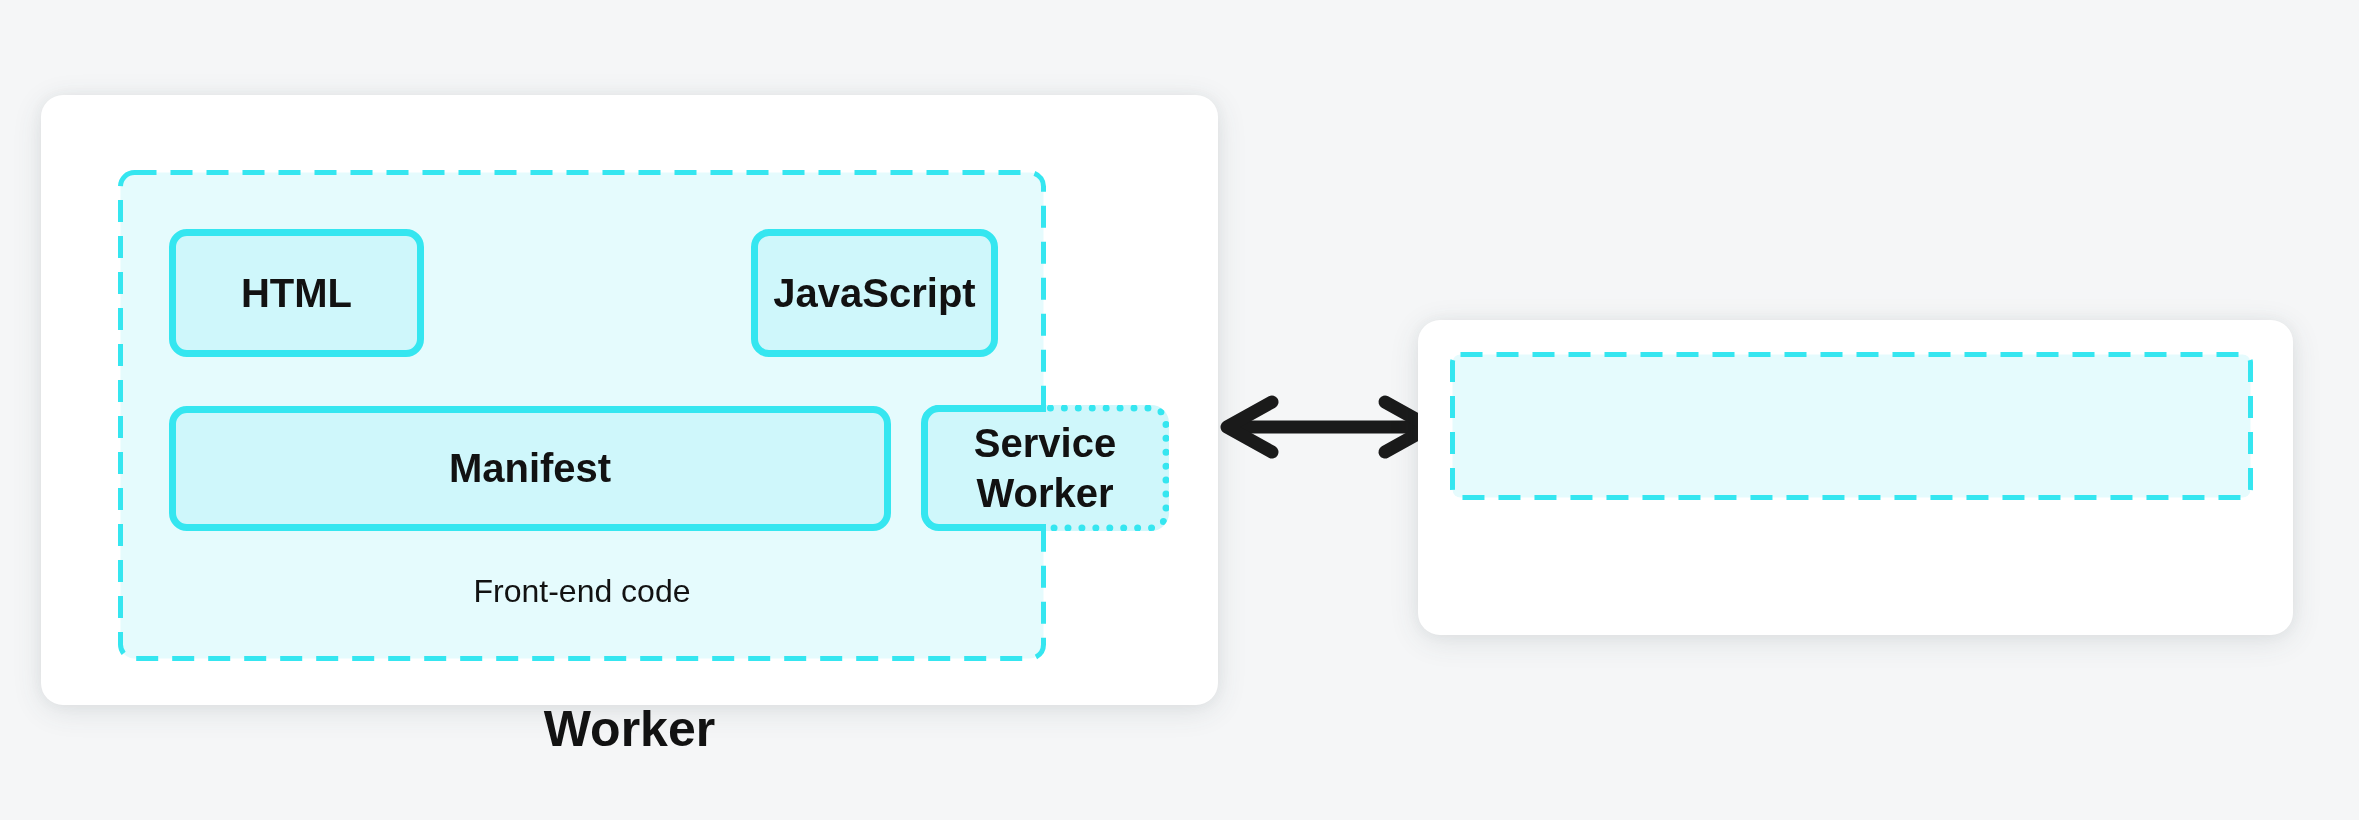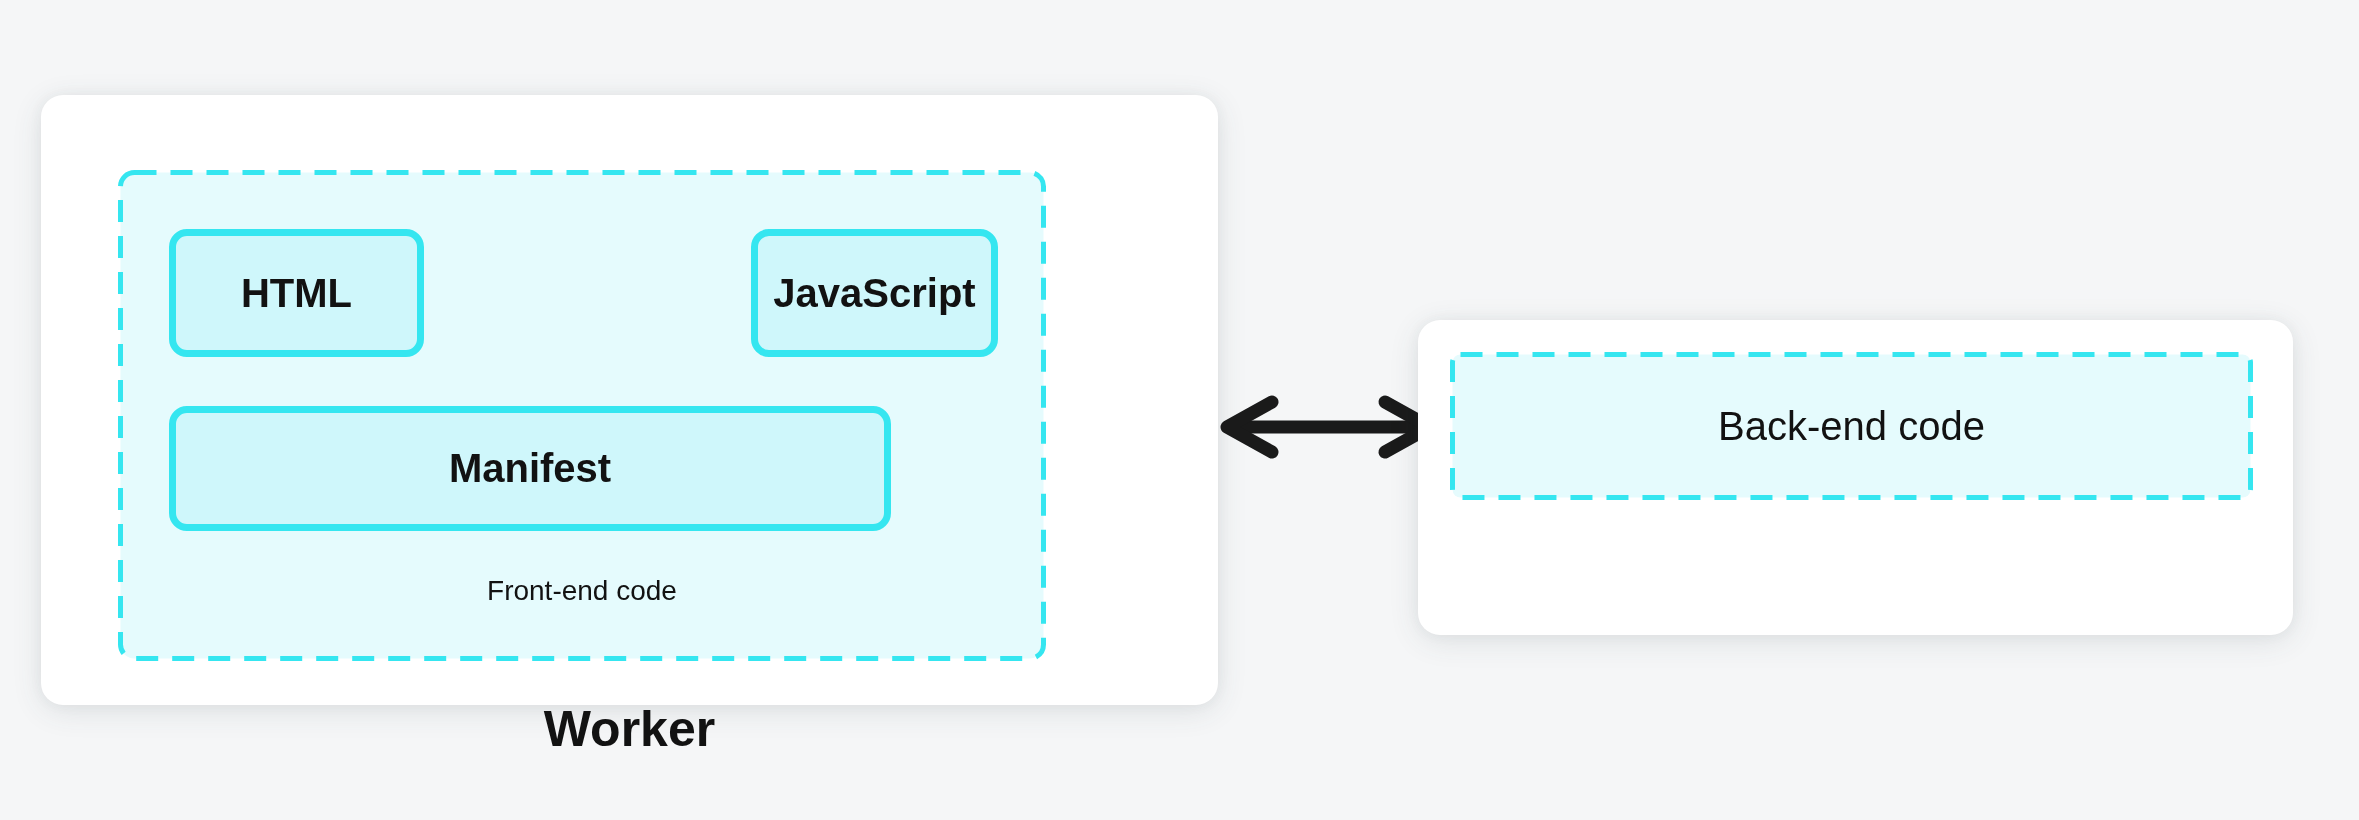--- a/index.html
+++ b/index.html
@@ -69,21 +69,21 @@
   }
   .sw-label{
     position:absolute; inset:0;
     display:flex; align-items:center; justify-content:center;
     text-align:center;
     font-weight:700; font-size:40px; line-height:50px; color:var(--ink);
   }
 
   .caption{
     position:absolute;
-    font-size:28px; font-weight:400; color:var(--ink);
+    font-size:32px; font-weight:400; color:var(--ink);
     text-align:center;
   }
   .frontend-caption{ left:77px; top:471px; width:928px; height:50px; line-height:50px; }
   .backend-label{ position:relative; font-size:40px; font-weight:400; color:var(--ink); }
 
   .title{
     position:absolute; left:0; width:100%;
     text-align:center;
     font-weight:700; font-size:50px; line-height:60px; color:var(--ink);
   }
@@ -108,35 +108,39 @@
     <div class="box html">
       <span>HTML</span>
     </div>
     <div class="box js">
       <span>JavaScript</span>
     </div>
     <div class="box manifest">
       <span>Manifest</span>
     </div>
 
+    <div class="sw-wrap">
+      <div class="sw-dotted"></div>
+      <div class="sw-solid"></div>
+      <span class="sw-label">Service Worker</span>
+    </div>
 
     <div class="caption frontend-caption">Front-end code</div>
     <div class="title device-title">Worker</div>
   </section>
 
   <svg class="arrow" width="235" height="100" viewBox="0 0 235 100" aria-hidden="true">
     <g stroke="var(--arrow)" stroke-width="13" fill="none" stroke-linecap="round" stroke-linejoin="round">
       <path d="M 24 50 L 213 50"></path>
       <path d="M 62 25 L 17 50 L 62 75"></path>
       <path d="M 175 25 L 220 50 L 175 75"></path>
     </g>
   </svg>
 
   <section class="card server">
     <div class="panel backend">
       <svg width="803" height="148" aria-hidden="true">
         <rect x="2.5" y="2.5" width="798" height="143" rx="8" fill="var(--panel-fill)" stroke="var(--accent)" stroke-width="5" stroke-dasharray="22 14"></rect>
       </svg>
-      <span class="backend-label">Back-end code</span>
     </div>
   </section>
 
 </div>
 
 </body></html>

